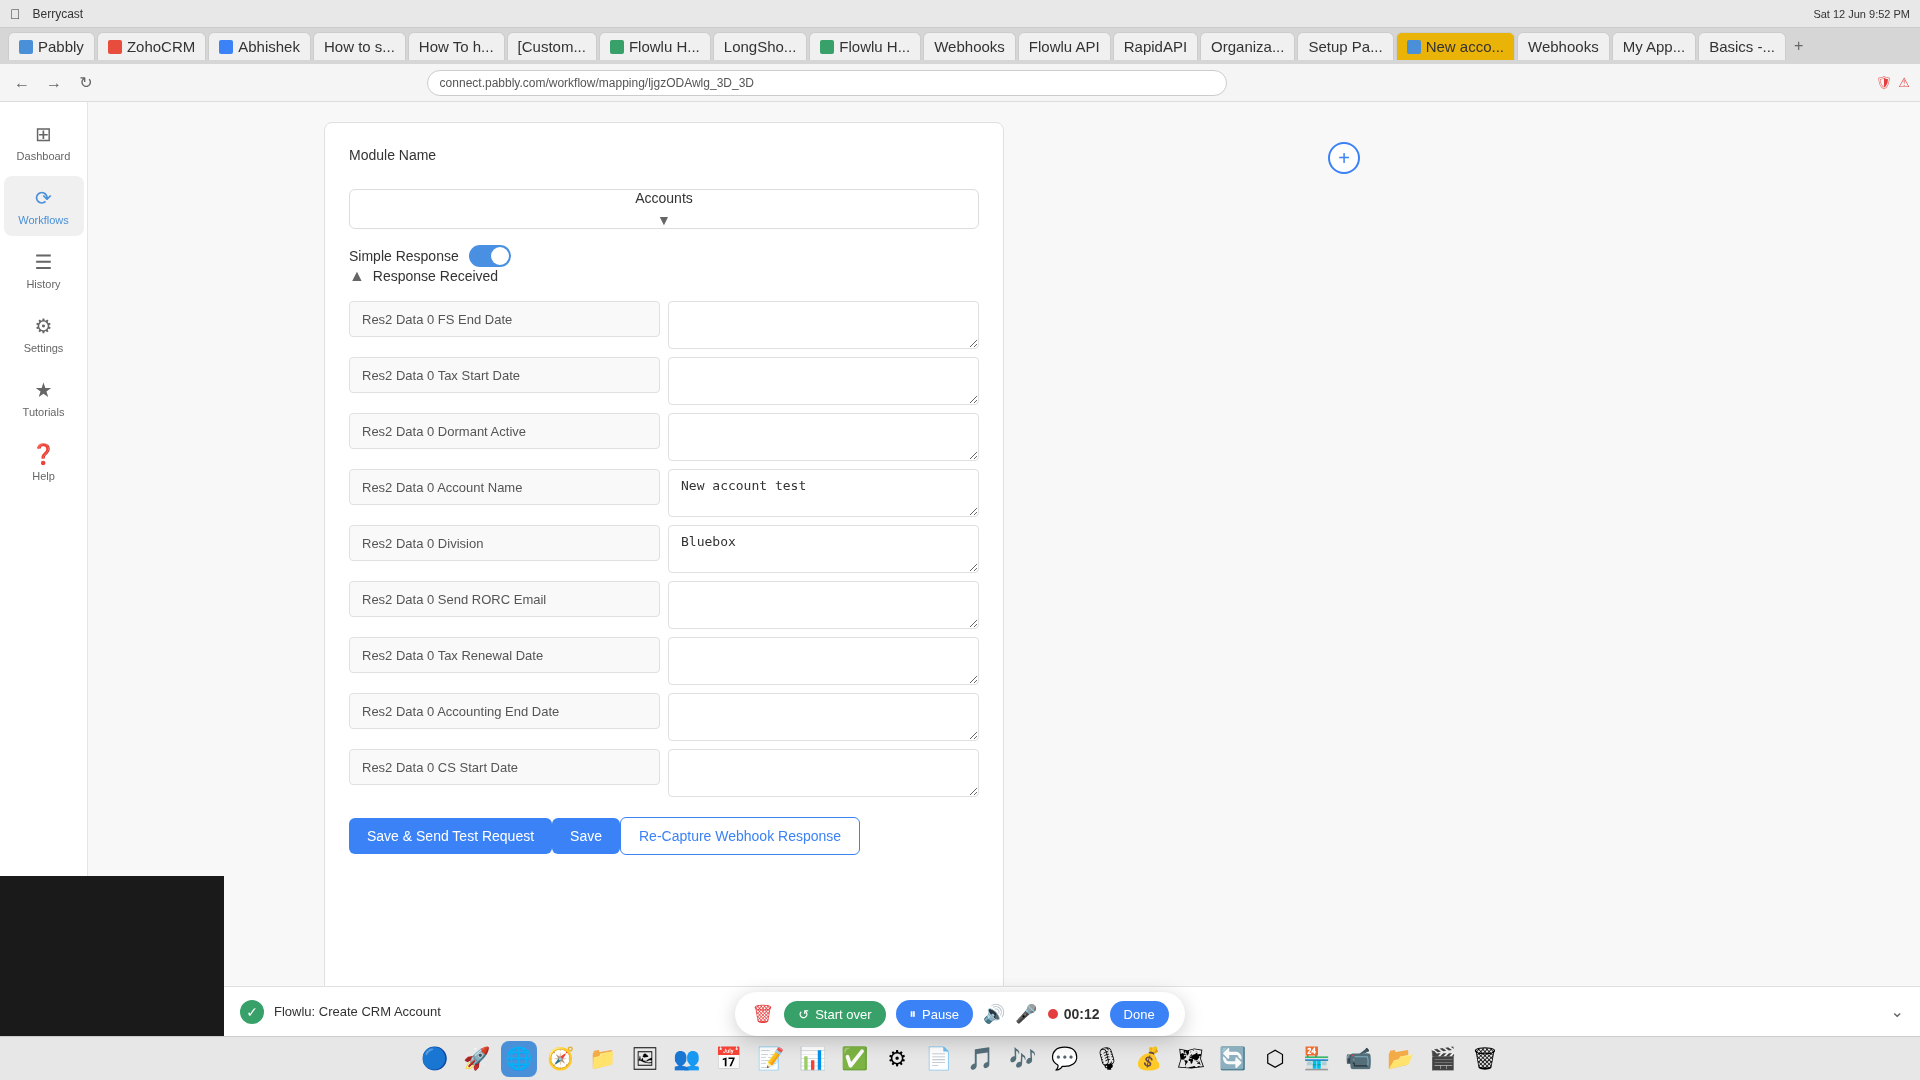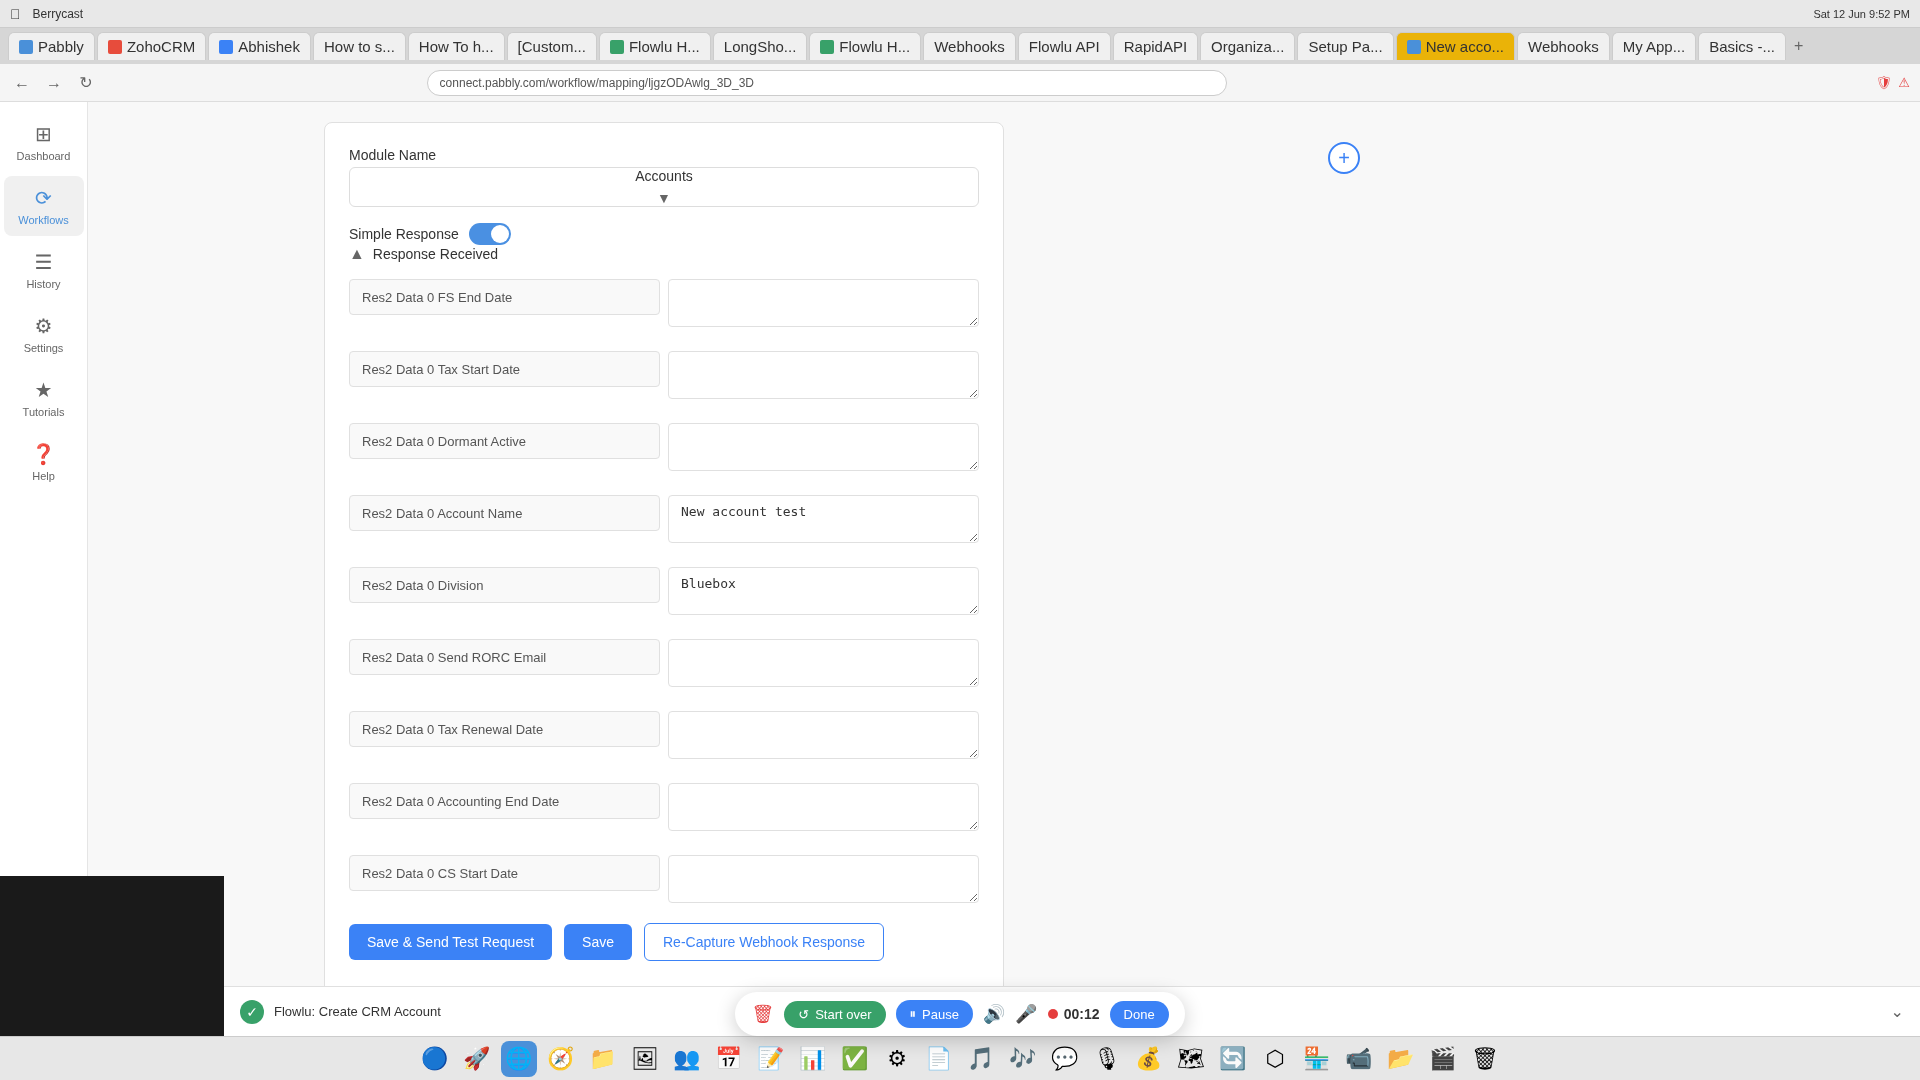--- a/index.html
+++ b/index.html
@@ -72,21 +72,21 @@
       display: flex; justify-content: center;
     }
 
     
     .main-panel {
       width: 680px; background: #fff; border-radius: 8px;
       border: 1px solid #e0e0e0; padding: 24px;
     }
 
     .module-name-label {
-      font-size: 14px; font-weight: 500; color: #333; margin-bottom: 4px;
+      font-size: 14px; font-weight: 500; color: #333; margin-bottom: 26px;
     }
     .module-select {
       width: 100%; height: 40px; border: 1px solid #ddd; border-radius: 6px;
       background: #fff; padding: 0 12px; font-size: 14px; color: #333;
       display: flex; align-items: center; justify-content: space-between;
       cursor: pointer; margin-bottom: 16px; flex-direction: column;
     }
     .module-select-text { font-size: 14px; color: #333; }
     .module-select-arrow { color: #666; }
 
@@ -104,36 +104,36 @@
     }
 
     .response-received-row {
       display: flex; align-items: center; gap: 8px; margin-bottom: 16px;
       cursor: pointer;
     }
     .response-received-icon { color: #666; font-size: 16px; }
     .response-received-label { font-size: 14px; color: #333; font-weight: 500; }
 
     
-    .fields-container { display: flex; flex-direction: column; gap: 24px; margin-bottom: 20px; }
+    .fields-container { display: flex; flex-direction: column; gap: 8px; margin-bottom: 20px; }
     .field-row { display: flex; gap: 8px; align-items: flex-start; }
     .field-label-box {
       flex: 1; min-height: 36px; border: 1px solid #e0e0e0; border-radius: 4px;
       background: #f9f9f9; padding: 8px 12px; font-size: 13px; color: #555;
       display: flex; align-items: center;
     }
     .field-value-box {
       flex: 1; min-height: 36px; border: 1px solid #e0e0e0; border-radius: 4px;
       background: #fff; padding: 8px 12px; font-size: 13px; color: #333;
       resize: vertical; position: relative;
     }
     .field-value-box.has-resize { min-height: 40px; }
 
     
-    .action-buttons { display: flex; gap: 12px; align-items: center; margin-top: 8px; }
+    .action-buttons { display: flex; align-items: center; margin-top: 8px; }
     .btn-primary {
       padding: 10px 18px; background: #3b82f6; color: #fff; border: none;
       border-radius: 6px; font-size: 14px; cursor: pointer;
     }
     .btn-secondary {
       padding: 10px 18px; background: #3b82f6; color: #fff; border: none;
       border-radius: 6px; font-size: 14px; cursor: pointer;
     }
     .btn-outline {
       padding: 10px 18px; background: #fff; color: #3b82f6; border: 1px solid #3b82f6;

